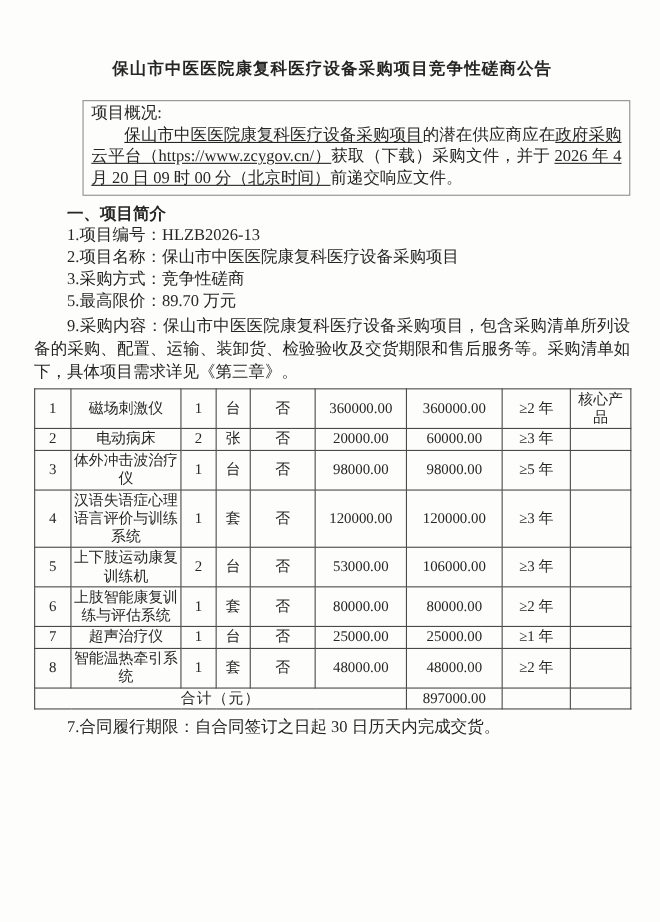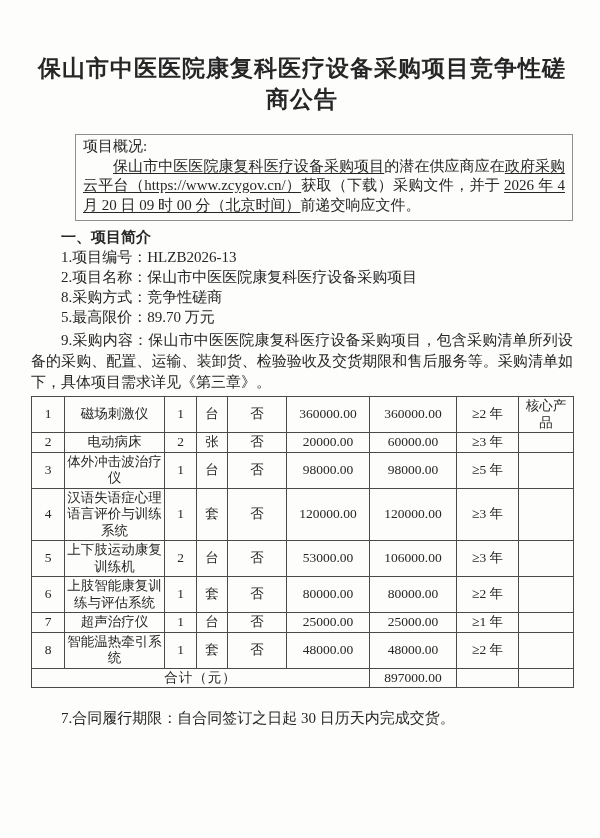--- a/index.html
+++ b/index.html
@@ -15,21 +15,21 @@
     margin:0 auto;
     background:var(--page-bg);
     box-sizing:border-box;
     padding:53px 27px 0 31px;
     color:var(--text);
     font-family:"Liberation Serif","DejaVu Serif",serif;
     overflow:hidden;
   }
   .doc-title{
     margin:0 0 19px 0;
-    font-size:23px;
+    font-size:15px;
     font-weight:bold;
     text-align:center;
     letter-spacing:1px;
   }
   .overview-box{
     border:1px solid var(--box-border);
     padding:2px 7px 5px 7px;
     font-size:15px;
     line-height:19.5px;
     margin-left:44px;
@@ -78,40 +78,40 @@
     font-weight:normal;
     overflow:hidden;
     word-break:break-all;
   }
   th.table-title{line-height:17px;height:17px;}
   .c1{padding:0 14px;}
   .c4,.hc4{padding:0 5px;}
   .hc7{padding:0 7px;}
   .c8{padding:0 8px;}
   td.total-label{letter-spacing:1px;}
-  .footer-paragraph{margin-top:20px;}
+  .footer-paragraph{margin-top:6px;}
 </style>
 </head>
 <body>
 
 <div class="page">
 
   <h1 class="doc-title">保山市中医医院康复科医疗设备采购项目竞争性磋商公告</h1>
 
   <div class="overview-box">
     <div class="overview-label">项目概况:</div>
     <p class="overview-paragraph" id="overview-paragraph"><span class="u">保山市中医医院康复科医疗设备采购项目</span><span>的潜在供应商应在</span><span class="u">政府采购云平台（https://www.zcygov.cn/）</span><span>获取（下载）采购文件，并于 </span><span class="u">2026 年 4 月 20 日 09 时 00 分（北京时间）</span><span>前递交响应文件。</span></p>
   </div>
 
   <div class="section-heading">一、项目简介</div>
 
   <div id="intro-items">
       <div class="intro-item">1.项目编号：HLZB2026-13</div>
       <div class="intro-item">2.项目名称：保山市中医医院康复科医疗设备采购项目</div>
-      <div class="intro-item">8.采购方式：竞争性磋商</div>
+      <div class="intro-item">3.采购方式：竞争性磋商</div>
       <div class="intro-item">5.最高限价：89.70 万元</div>
     </div>
 
   <p class="body-paragraph">9.采购内容：保山市中医医院康复科医疗设备采购项目，包含采购清单所列设备的采购、配置、运输、装卸货、检验验收及交货期限和售后服务等。采购清单如下，具体项目需求详见《第三章》。</p>
 
   <table class="procurement-table">
     <colgroup>
       <col style="width:33px">
         <col style="width:100px">
         <col style="width:32px">

